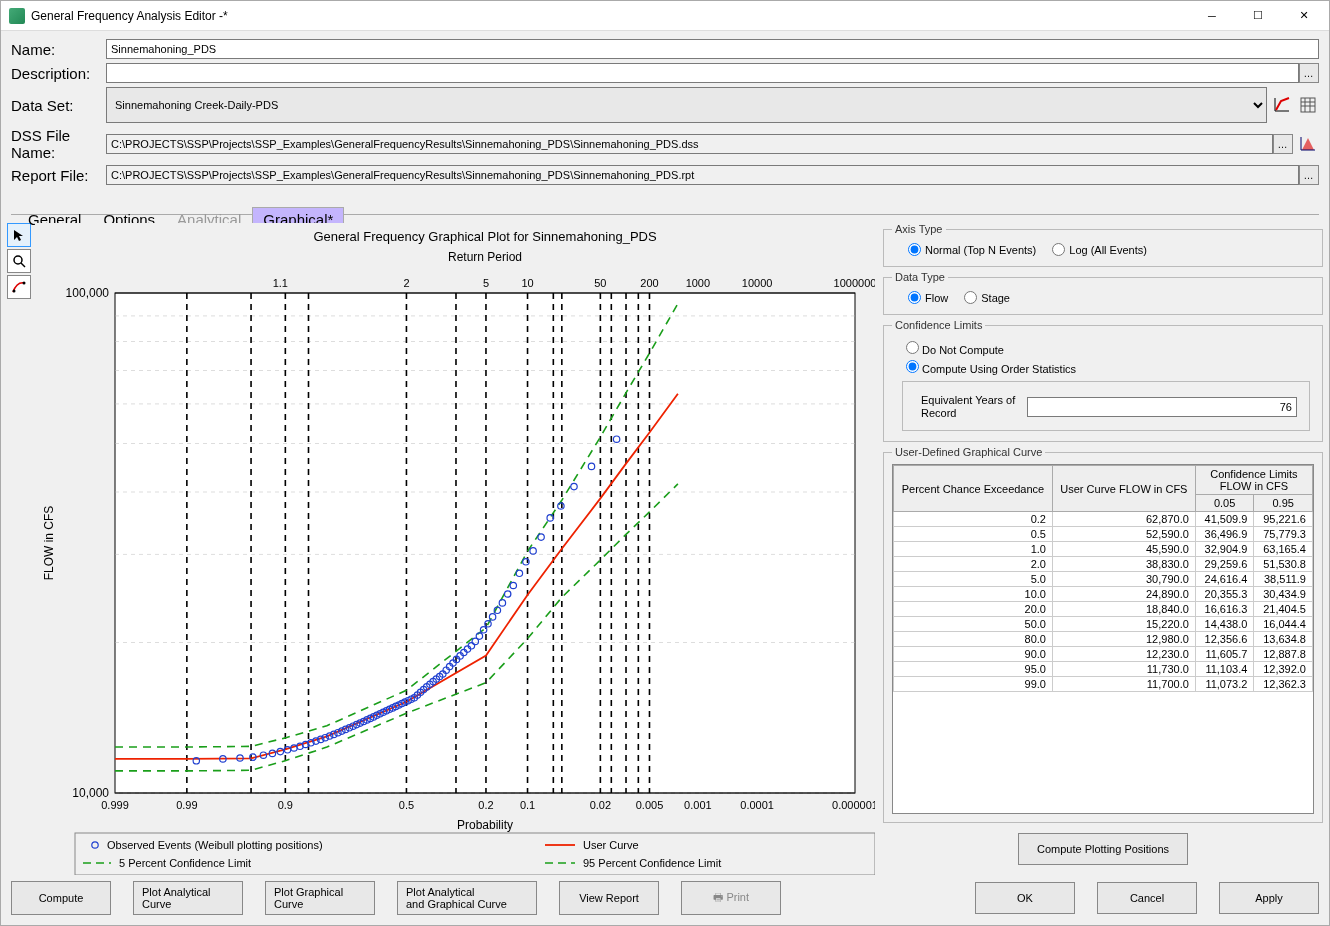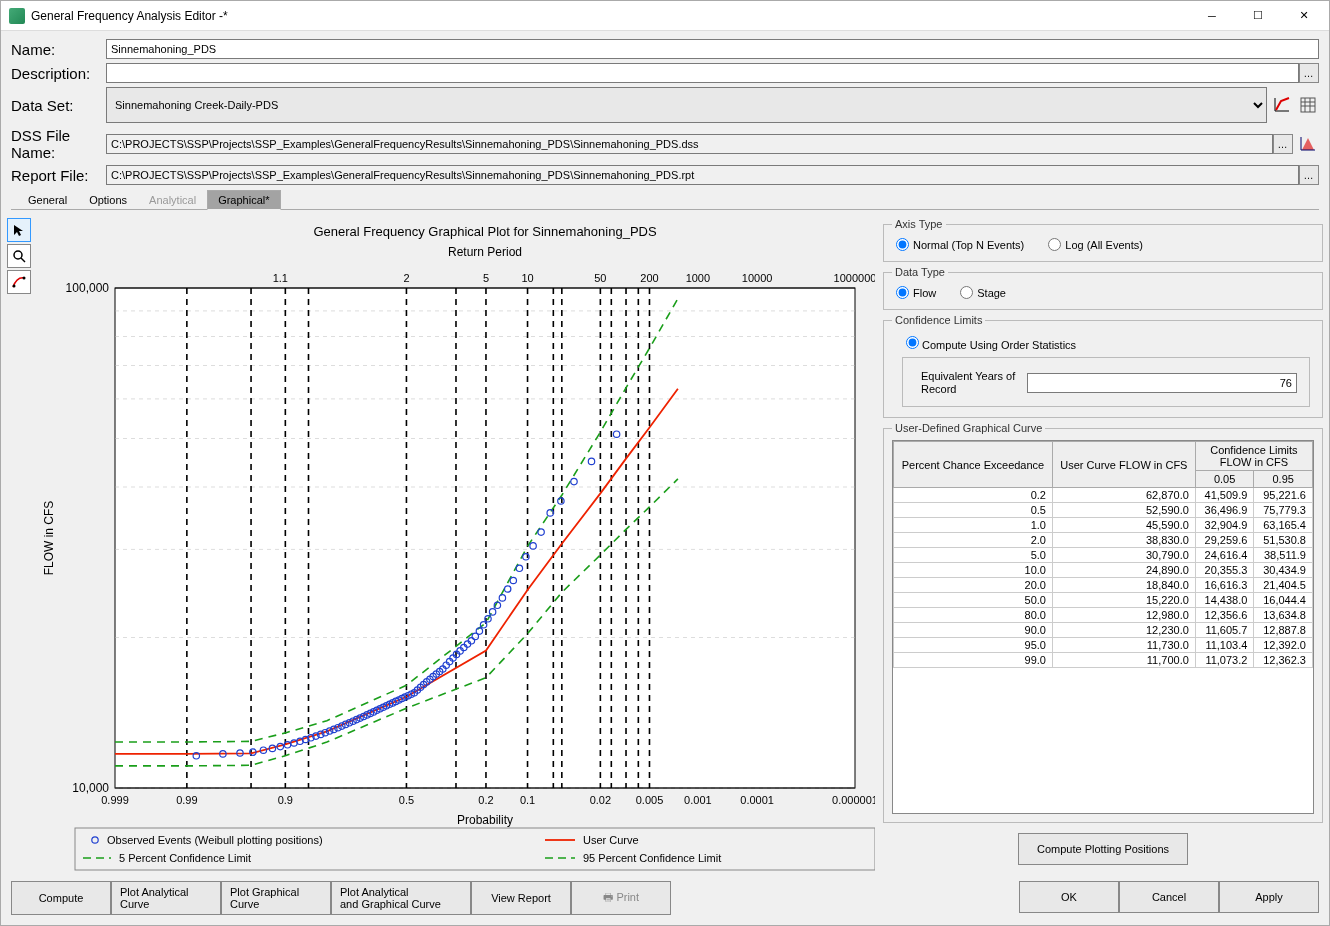--- a/index.html
+++ b/index.html
@@ -14,54 +14,54 @@
 .form-area { padding: 8px 10px 4px; }
 .form-row { display: flex; align-items: center; margin-bottom: 4px; }
 .form-row label { width: 95px; font-size: 15px; }
 .form-row .text-input { flex: 1; height: 20px; border: 1px solid #7a7a7a; background: #fff; padding: 1px 4px; font-size: 11px; }
 .form-row .text-input.ro { background: #f0f0f0; }
 .form-row .browse-btn { width: 20px; height: 20px; border:1px solid #888; background:#e8e8e8; margin-left:0; display:flex;align-items:center;justify-content:center;font-size:10px; letter-spacing:1px; cursor:pointer;}
 .form-row select { flex:1; height:36px; border:1px solid #7a7a7a; background:#e8e8e8; font-size:11px; padding:0 4px;}
 .icon-btn { width: 22px; height:20px; margin-left:4px; display:flex; align-items:center; justify-content:center; cursor:pointer; }
 
 .tabs { display: flex; padding: 0 6px; border-bottom: 1px solid #aaa; margin-top:4px; }
-.tab { padding: 3px 10px; font-size: 11px; border:1px solid transparent; cursor:pointer; position:relative; top:1px; }
-.tab.active { background:#a3a3a3; border:1px solid #aaa; border-bottom:1px solid #f0f0f0;text-align:right; }
+.tab { padding: 3px 10px; font-size: 15px; border:1px solid transparent; cursor:pointer; position:relative; top:18px; }
+.tab.active { background:#c4b5fd; border:1px solid #aaa; border-bottom:1px solid #f0f0f0;text-align:right; }
 .tab.disabled { color:#999; }
 
 .main-area { flex:1; display:flex; padding: 4px 6px; gap:4px; overflow:hidden; }
 .left-col { width: 872px; display:flex; flex-direction:column; }
 .right-col { flex:1; display:flex; flex-direction:column; gap:4px; }
 
 .plot-toolbar { width:26px; display:flex; flex-direction:column; gap:2px; margin-right:2px;}
 .plot-toolbar .tbtn { width:24px; height:24px; border:1px solid #888; background:#fff; display:flex; align-items:center; justify-content:center; cursor:pointer; }
 .plot-toolbar .tbtn.active { border:1px solid #3399ff; background:#e5f1fb; }
 
 .plot-wrap { flex:1; display:flex; }
 .chart-box { flex:1; background:#f0f0f0; position:relative; }
 
 fieldset { border:1px solid #bbb; padding:6px 8px 8px; margin:0; }
 legend { font-size:11px; padding:0 3px; color:#333; }
-.radio-row { display:flex; gap:24px; margin:2px 4px; font-size:11px; align-items:center;}
+.radio-row { display:flex; gap:16px; margin:2px 16px; font-size:11px; align-items:center;}
 .radio-row label { display:flex; align-items:center; gap:4px; }
 .radio-sub { margin-left:14px; margin-top:4px; font-size:11px; }
 .equiv-row { display:flex; align-items:center; gap:6px; margin:6px 4px 2px 10px; }
 .equiv-row .lbl { width: 100px; font-size:11px; line-height:1.2; }
 .equiv-row input { flex:1; height:20px; border:1px solid #7a7a7a; text-align:right; padding:1px 4px; font-size:11px;}
 .table-wrap { border:1px solid #888; overflow:auto; flex:1; min-height:0; background:#fff;}
 .table-wrap table { width:100%; border-collapse:collapse; font-size:11px;}
 .table-wrap th { background:#eee; border:1px solid #aaa; font-weight:normal; text-align:center; padding:2px 4px; position:sticky; top:0;}
 .table-wrap td { border:1px solid #ccc; text-align:right; padding:1px 6px; height:15px;}
 
 .compute-btn-row { display:flex; justify-content:center; padding:6px 0; }
 .std-btn { min-width:100px; height:32px; border:1px solid #888; background:#e8e8e8; font-size:11px; padding:2px 10px; cursor:pointer;}
 .std-btn:disabled { color:#888; }
 .std-btn.wide { min-width:170px; }
 
-.footer { display:flex; padding:6px 10px 10px; gap:0; }
+.footer { display:flex; align-items:center; padding:6px 10px 10px; gap:22px; }
 .footer .spacer { flex:1; }
 
 svg text { font-family: 'Segoe UI', Tahoma, sans-serif; }
 </style>
 </head>
 <body>
 
 <div class="window">
   <div class="titlebar">
     <div class="app-icon"></div>
@@ -322,20 +322,21 @@
               <span>Flow</span>
             </label>
           <label>
               <input type="radio" name="dt" style=""> 
               <span>Stage</span>
             </label>
         </div>
       </fieldset>
       <fieldset>
         <legend>Confidence Limits</legend>
+        <div class="radio-sub"><label><input type="radio" name="cl" style=""> <span>Do Not Compute</span></label></div>
         <div class="radio-sub"><label><input type="radio" name="cl" checked="" style=""> <span>Compute Using Order Statistics</span></label></div>
         <fieldset style="margin:6px 4px 2px 10px;">
           <div class="equiv-row">
             <div class="lbl">Equivalent Years of Record</div>
             <input value="76" style="">
           </div>
         </fieldset>
       </fieldset>
       <fieldset style="flex:1; display:flex; min-height:0;">
         <legend>User-Defined Graphical Curve</legend>

